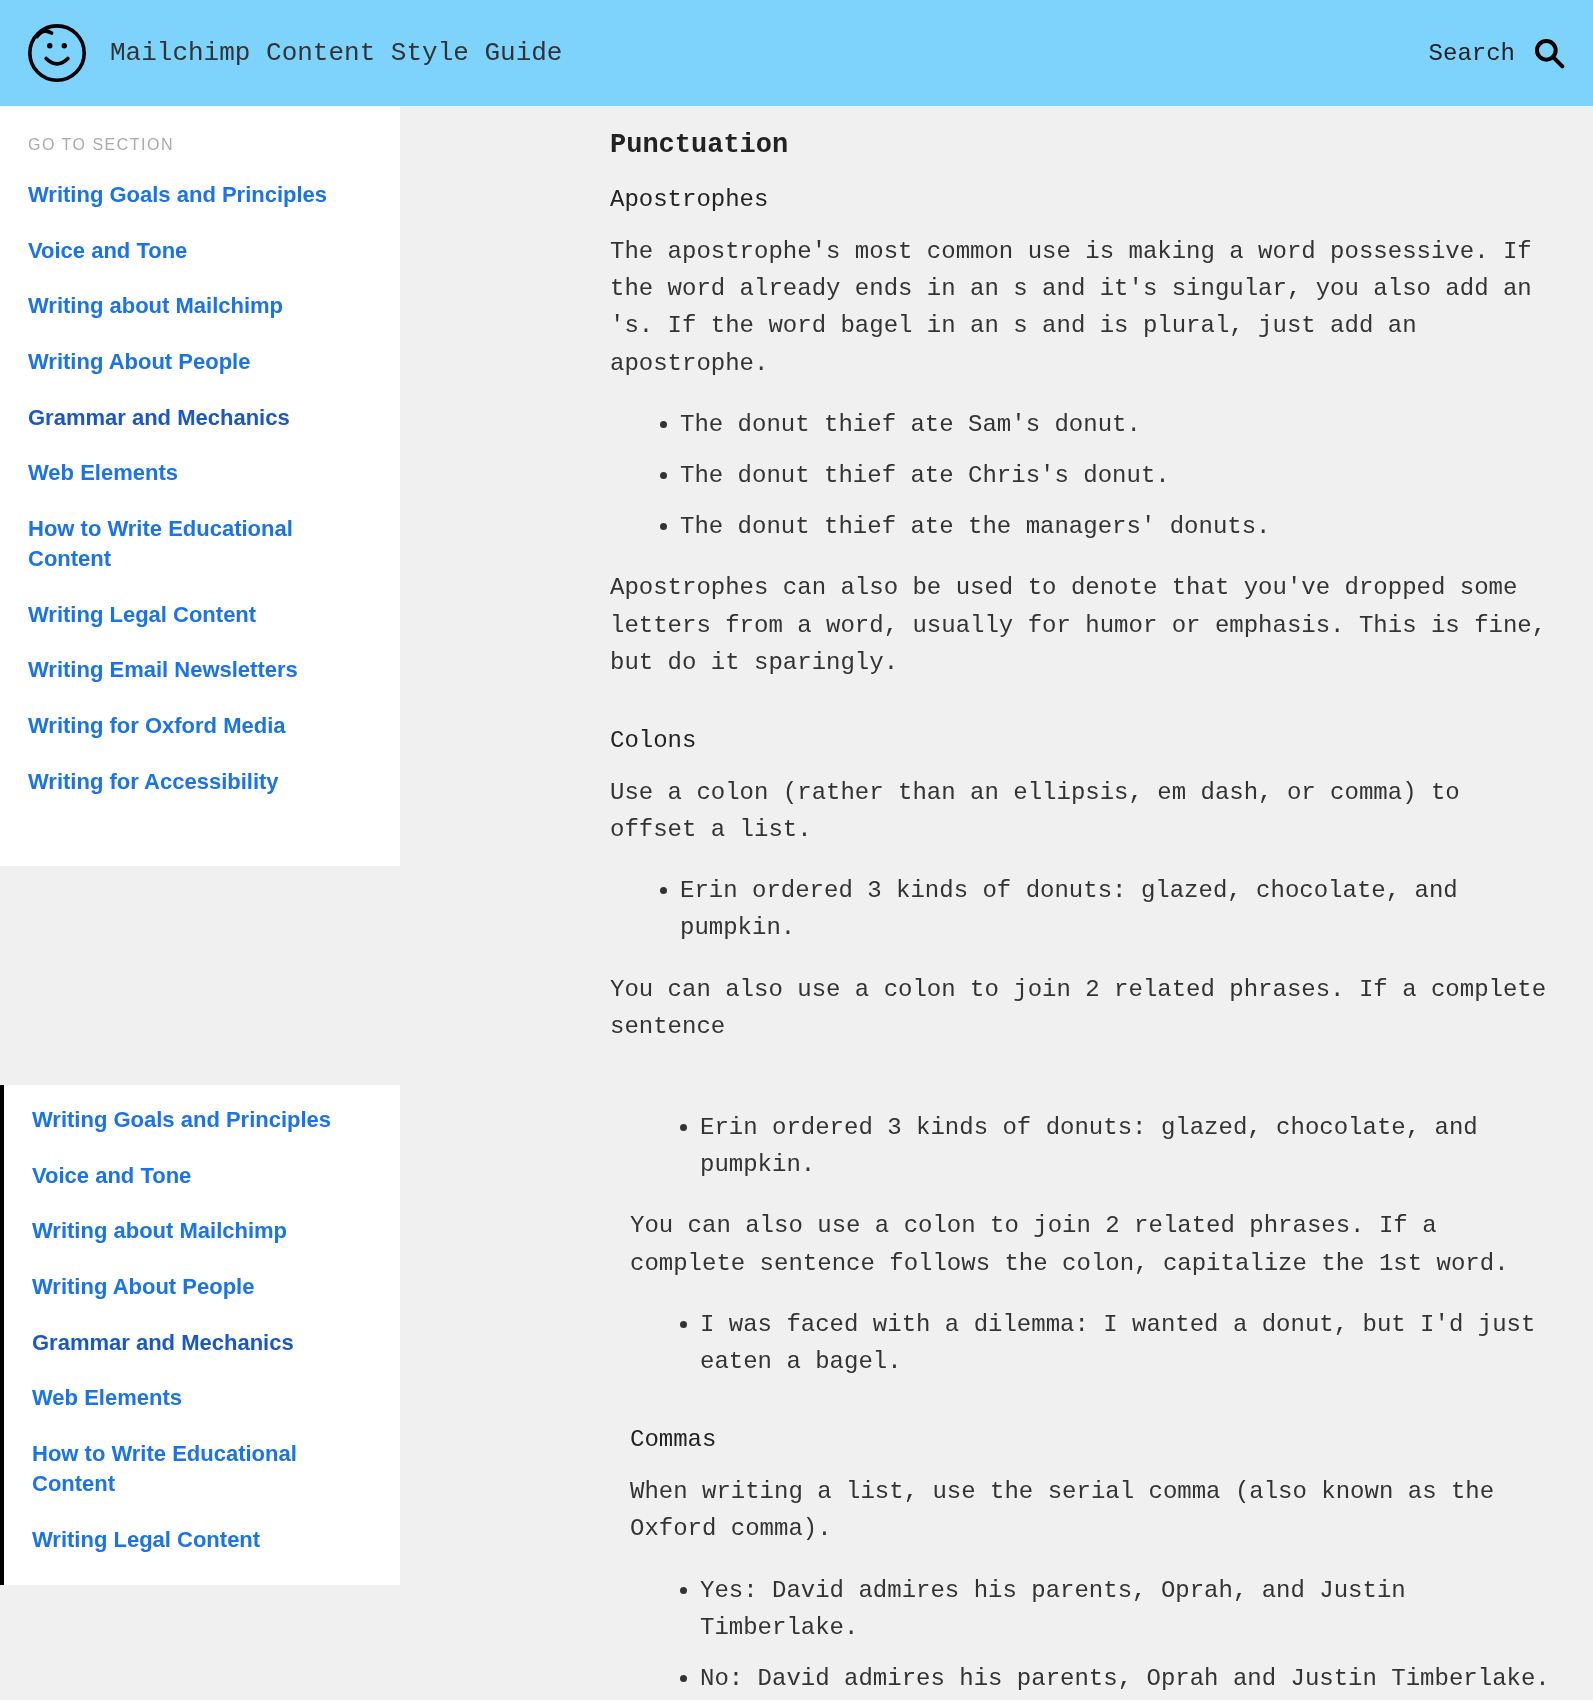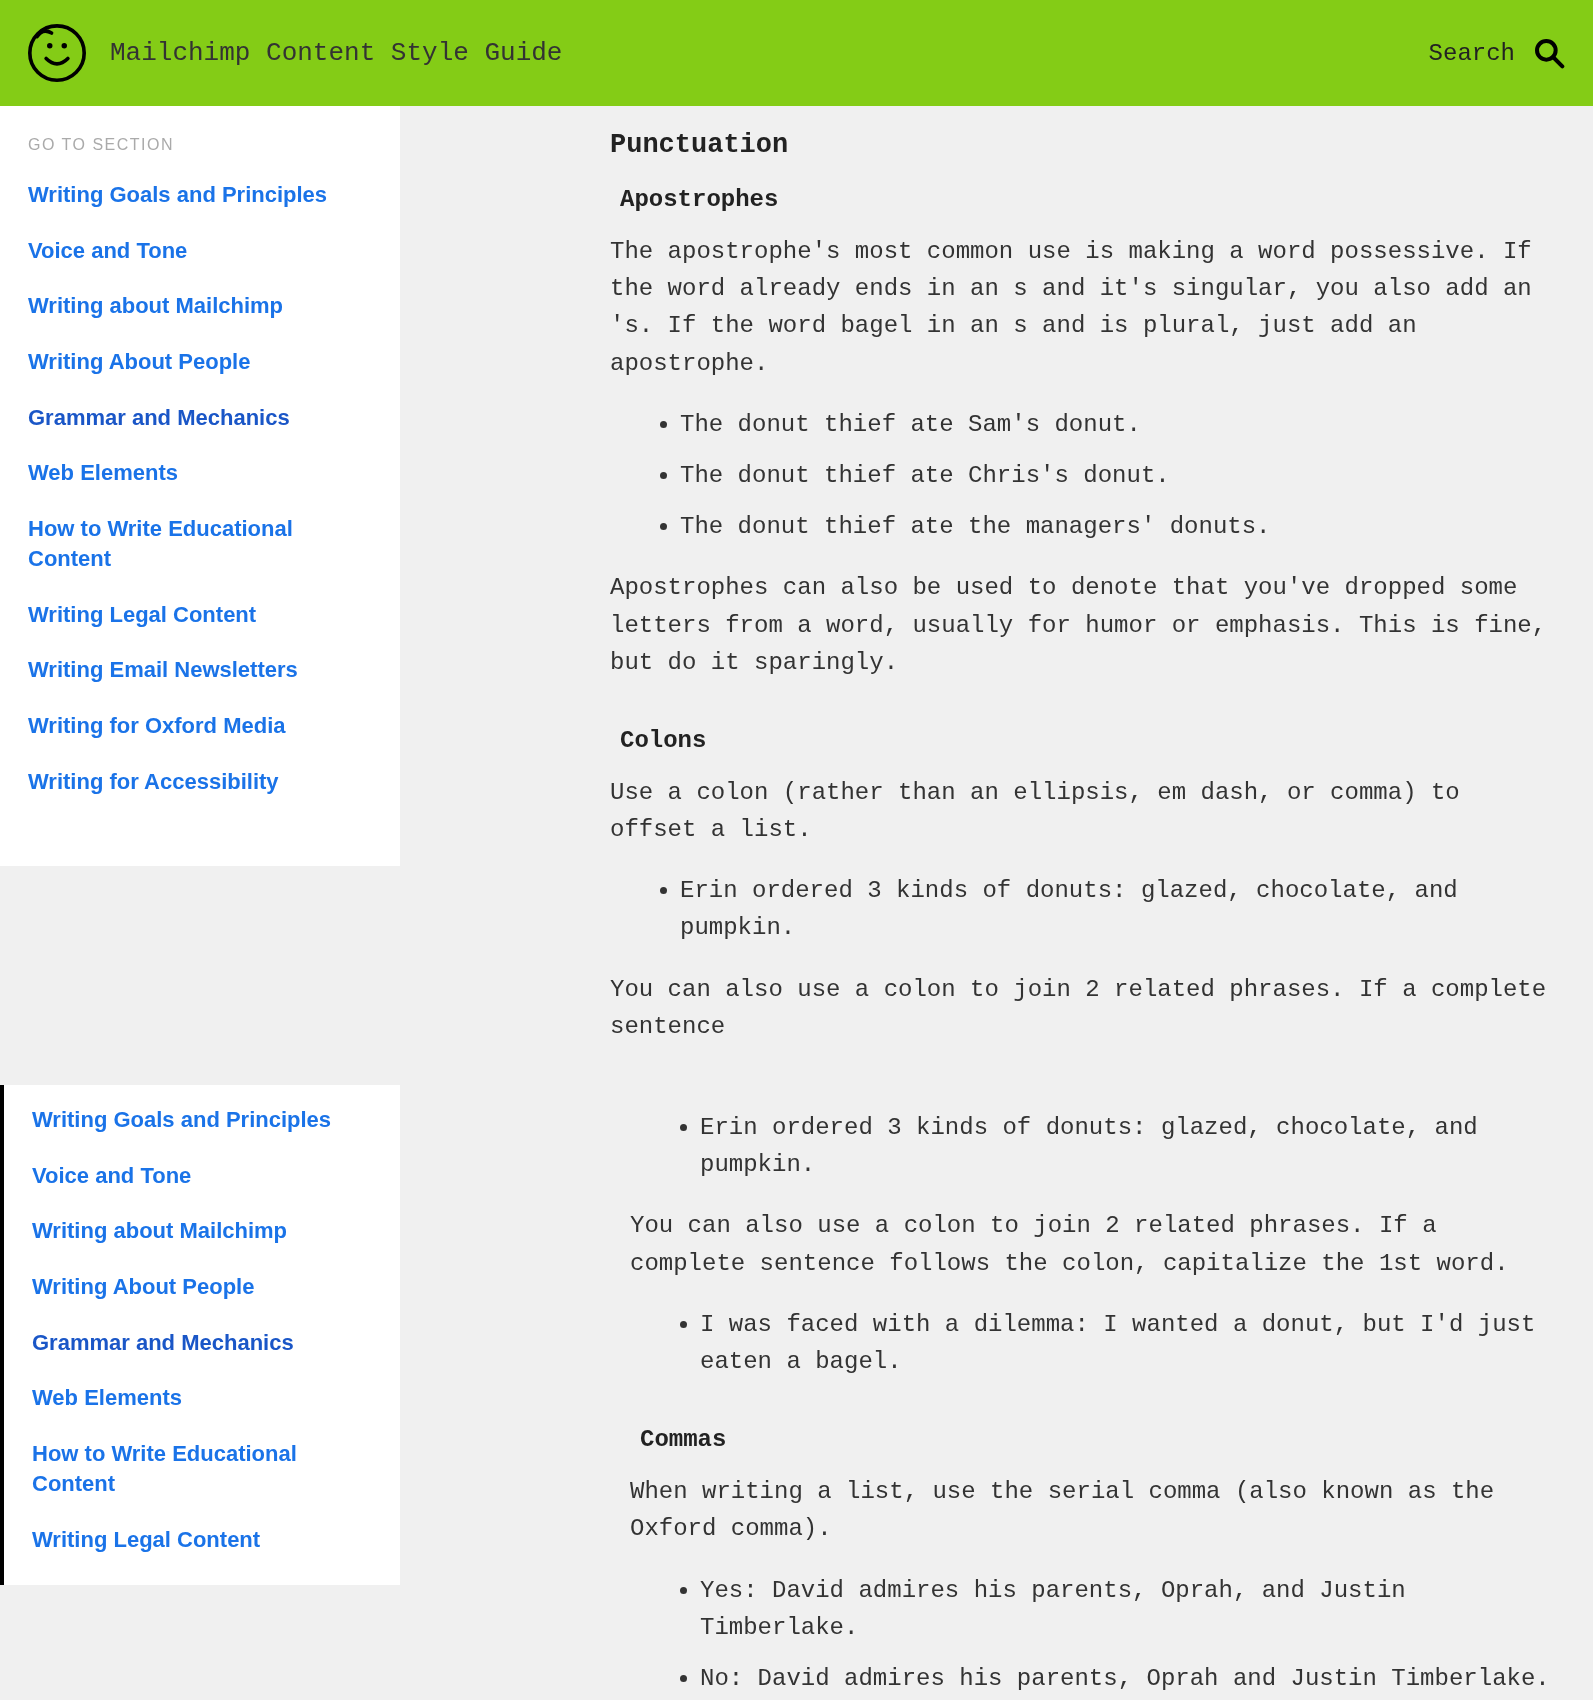--- a/index.html
+++ b/index.html
@@ -3,21 +3,21 @@
 <meta charset="utf-8">
 <style>
   * { box-sizing: border-box; margin: 0; padding: 0; }
   body {
     font-family: -apple-system, BlinkMacSystemFont, "Segoe UI", Helvetica, Arial, sans-serif;
     background: #f0f0f0;
     color: #333;
     width: 1593px;
   }
   .header {
-    background: #84cc16;
+    background: #7dd3fc;
     height: 106px;
     display: flex;
     align-items: center;
     justify-content: space-between;
     padding: 0 28px;
   }
   .header-left {
     display: flex;
     align-items: center;
     gap: 24px;
@@ -97,25 +97,24 @@
   h2.section-title {
     font-family: "Courier New", monospace;
     font-size: 27px;
     font-weight: 700;
     color: #222;
     margin-bottom: 26px;
   }
   h3.sub-title {
     font-family: "Courier New", monospace;
     font-size: 24px;
-    font-weight: 700;
+    font-weight: 400;
     color: #222;
     margin-bottom: 20px;
     margin-top: 46px;
-    margin-left: 10px;
   }
   h3.sub-title.first { margin-top: 0; }
   .content p {
     font-family: "Courier New", monospace;
     font-size: 24px;
     line-height: 1.55;
     color: #333;
     margin-bottom: 24px;
   }
   .content ul {

